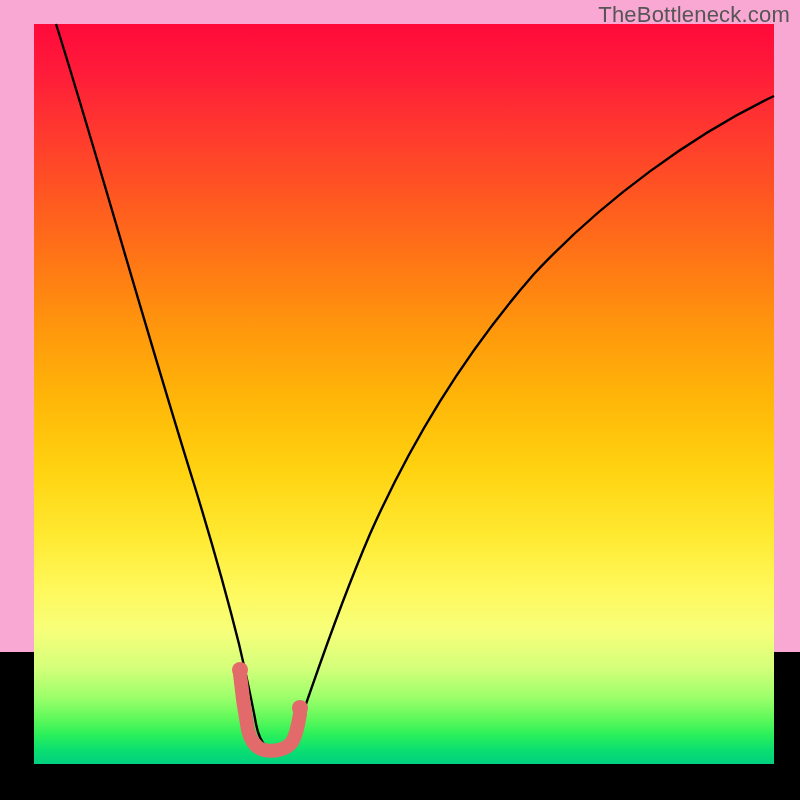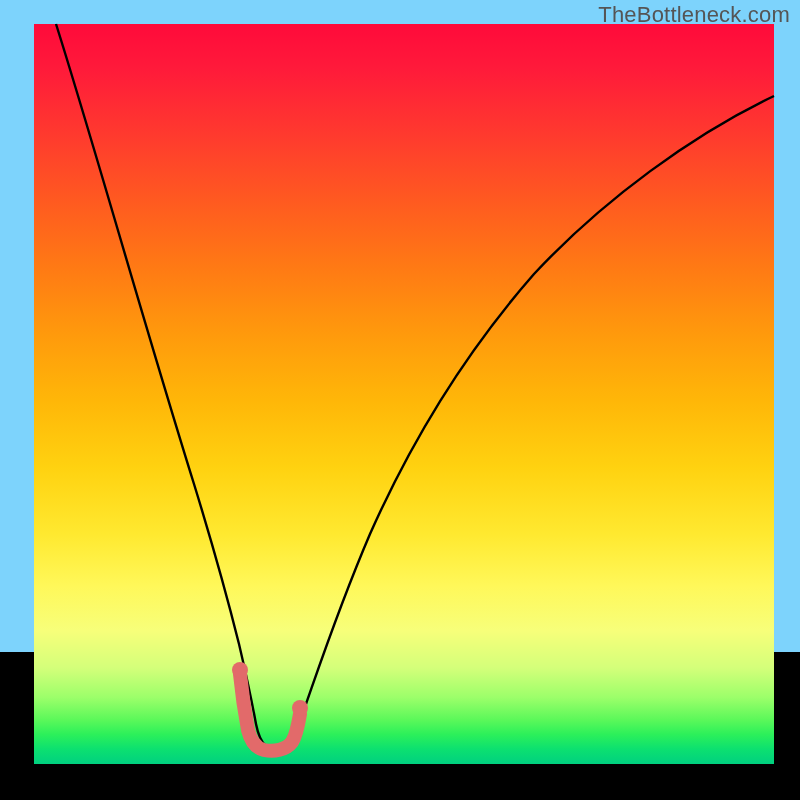--- a/index.html
+++ b/index.html
@@ -8,21 +8,21 @@
     width: 800px;
     height: 800px;
     background: #000;
     overflow: hidden;
     font-family: Arial, Helvetica, sans-serif;
   }
   .frame {
     position: absolute;
     left: 0; top: 0;
     width: 800px; height: 652px;
-    background: #7dd3fc;
+    background: #f9a8d4;
   }
   .plot-area {
     position: absolute;
     left: 34px;
     top: 24px;
     width: 740px;
     height: 740px;
     
     background: linear-gradient(to bottom,
       #ff0a3a 0%,

